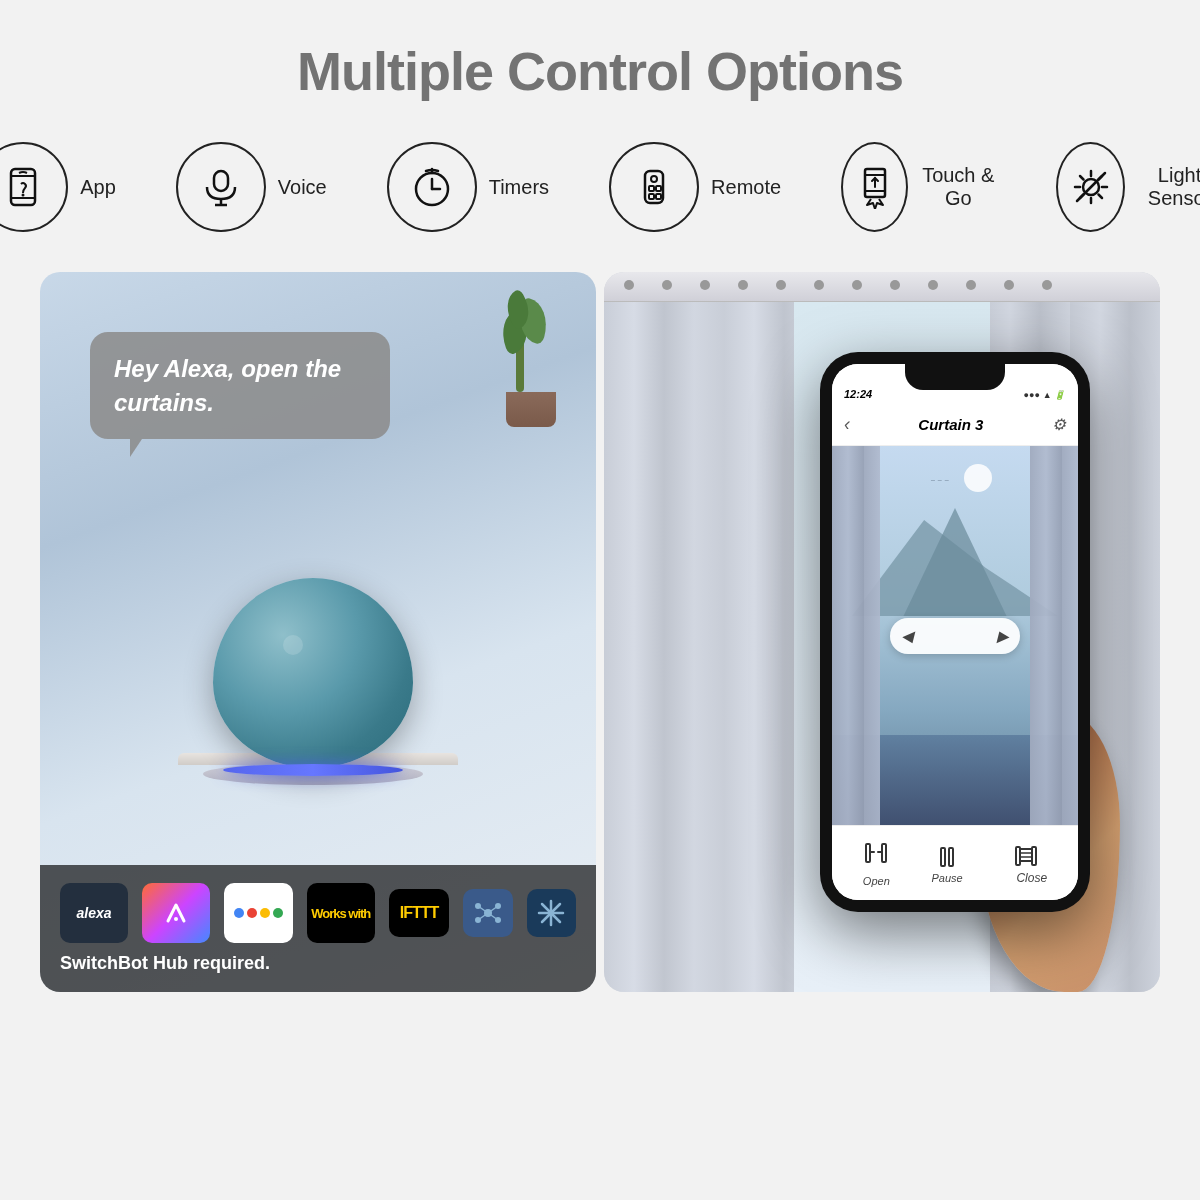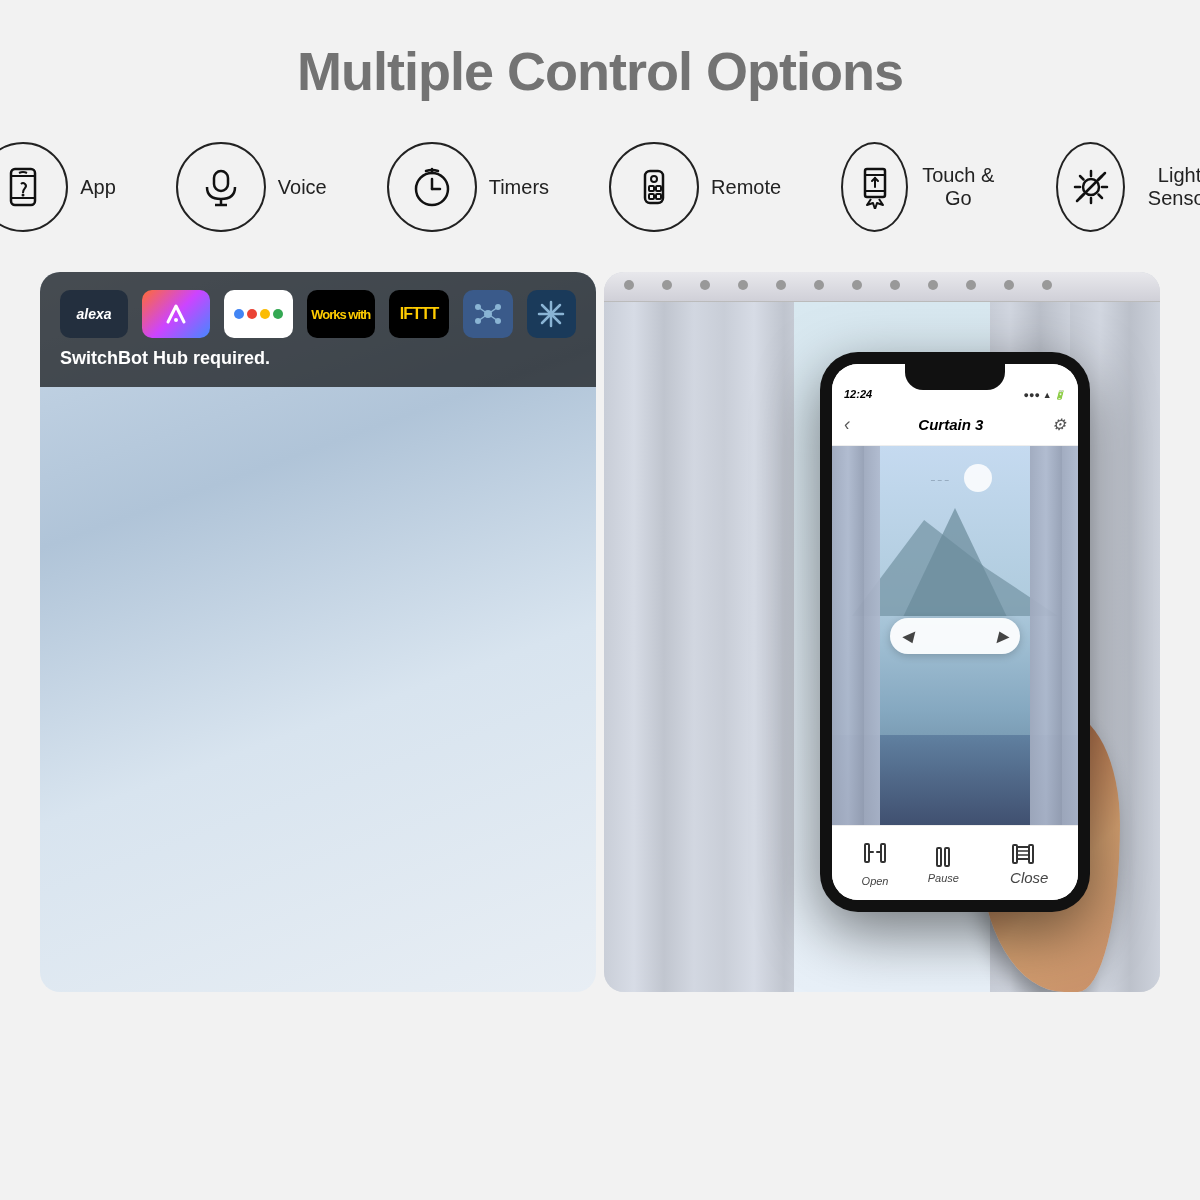--- a/index.html
+++ b/index.html
@@ -189,21 +189,21 @@
     .brand-logos {
       display: flex;
       align-items: center;
       gap: 14px;
     }
 
     .brand-logo {
       background: white;
       border-radius: 10px;
       width: 72px;
-      height: 48px;
+      height: 60px;
       display: flex;
       align-items: center;
       justify-content: center;
       font-size: 13px;
       font-weight: 700;
     }
 
     .alexa-logo {
       background: #232f3e;
       color: white;
@@ -424,20 +424,47 @@
         </svg>
       </div>
       <span class="icon-label">Light Sensor</span>
     </div>
 
   </div>
 
   <div class="bottom-panels">
 
     <div class="left-panel">
+      <div class="left-panel-img-area">
+
+        <div style="position:absolute;top:20px;right:30px;width:70px;height:130px;">
+          <div style="position:relative;width:70px;height:100px;">
+            <div style="position:absolute;bottom:0;left:20px;width:8px;height:60px;background:#5a7a3a;border-radius:4px;"></div>
+            <div style="position:absolute;bottom:40px;left:5px;width:28px;height:40px;background:#4a7a3a;border-radius:80% 20% 80% 20%;transform:rotate(-20deg);"></div>
+            <div style="position:absolute;bottom:50px;left:22px;width:30px;height:42px;background:#5a8a4a;border-radius:20% 80% 20% 80%;transform:rotate(15deg);"></div>
+            <div style="position:absolute;bottom:65px;left:10px;width:24px;height:35px;background:#4a7a3a;border-radius:80% 20% 80% 20%;transform:rotate(-30deg);"></div>
+          </div>
+          <div style="width:50px;height:35px;background:linear-gradient(to bottom,#8a6a5a,#7a5a4a);border-radius:0 0 8px 8px;margin-left:10px;"></div>
+        </div>
+
+        <div class="speech-bubble">
+          <span class="speech-text">Hey Alexa, open the curtains.</span>
+        </div>
+
+        <div class="table-surface"></div>
+
+        <div class="echo-dot">
+          <div class="echo-sphere">
+            <div style="position:absolute;top:30%;left:35%;width:20px;height:20px;border-radius:50%;background:rgba(255,255,255,0.15);"></div>
+            <div class="echo-ring"></div>
+          </div>
+          <div class="echo-base"></div>
+        </div>
+
+      </div>
 
       <div class="left-bottom-strip">
         <div class="brand-logos">
 
           <div class="brand-logo alexa-logo">
             <span style="font-size:14px;font-style:italic;">alexa</span>
           </div>
 
           <div class="brand-logo" style="background:linear-gradient(135deg,#ff6b35,#cc44ff,#4488ff);border-radius:10px;">
             <svg width="28" height="28" viewBox="0 0 28 28">
@@ -607,21 +634,21 @@
 
               <div style="display:flex;flex-direction:column;align-items:center;gap:3px;">
                 <svg width="26" height="26" viewBox="0 0 26 26" fill="none">
                   <rect x="3" y="5" width="4" height="18" rx="1" stroke="#333" stroke-width="2"></rect>
                   <rect x="19" y="5" width="4" height="18" rx="1" stroke="#333" stroke-width="2"></rect>
                   <line x1="7" y1="7" x2="19" y2="7" stroke="#333" stroke-width="2" stroke-linecap="round"></line>
                   <line x1="7" y1="11" x2="19" y2="11" stroke="#333" stroke-width="1.5" stroke-linecap="round"></line>
                   <line x1="7" y1="15" x2="19" y2="15" stroke="#333" stroke-width="1.5" stroke-linecap="round"></line>
                   <line x1="7" y1="19" x2="19" y2="19" stroke="#333" stroke-width="2" stroke-linecap="round"></line>
                 </svg>
-                <span style="font-size:15px;color:#444;padding-left:12px;">Close</span>
+                <span style="font-size:12px;color:#444;padding-left:12px;">Close</span>
               </div>
 
             </div>
           </div>
         </div>
       </div>
 
     </div>
 
   </div>

